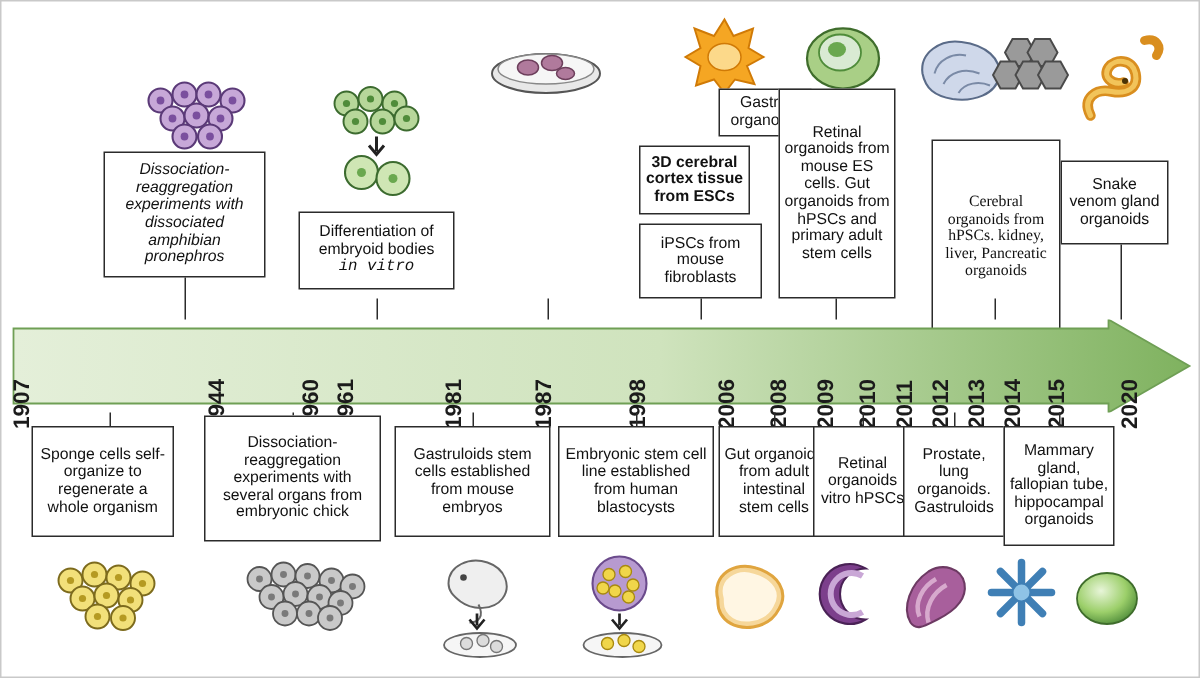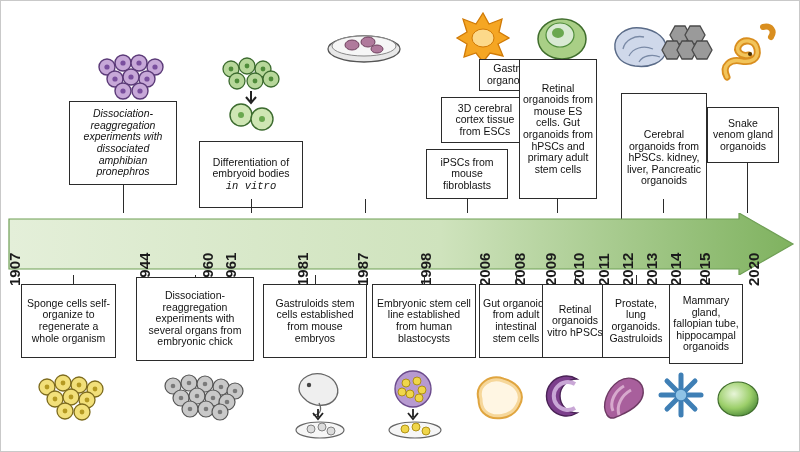--- a/index.html
+++ b/index.html
@@ -182,46 +182,46 @@
       <circle cx="37" cy="35" r="2" fill="#4a3206"></circle>
       <path d="M50 8 C58 6 62 12 58 18" fill="none" stroke="#d98e1f" stroke-width="6" stroke-linecap="round"></path>
     </svg>
   </div>
 
   <div class="box" style="left:68px; top:100px; width:108px; height:84px;font-style:italic;">
     <span>Dissociation-reaggregation experiments with dissociated amphibian pronephros</span>
   </div>
   <div class="tick" style="left:122px; top:184px; height:28px;"></div>
 
-  <div class="box" style="left:198px; top:140px; width:104px; height:67px;">
+  <div class="box" style="left:198px; top:140px; width:104px; height:52px;">
     <span>Differentiation of embryoid bodies<br><i>in vitro</i></span>
   </div>
   <div class="tick" style="left:250px; top:198px; height:14px;"></div>
 
   <div class="tick" style="left:364px; top:198px; height:14px;"></div>
 
-  <div class="box" style="left:440px; top:96px; width:88px; height:46px;">
+  <div class="box" style="left:425px; top:96px; width:74px; height:46px;font-weight:bold;">
     <span>3D cerebral cortex tissue from ESCs</span>
   </div>
 
   <div class="box" style="left:425px; top:148px; width:82px; height:50px;">
     <span>iPSCs from mouse fibroblasts</span>
   </div>
   <div class="tick" style="left:466px; top:198px; height:14px;"></div>
 
   <div class="box" style="left:478px; top:58px; width:62px; height:32px;">
     <span>Gastric organoids</span>
   </div>
 
   <div class="box" style="left:518px; top:58px; width:78px; height:140px; padding:2px;">
     <span>Retinal organoids from mouse ES cells. Gut organoids from hPSCs and primary adult stem cells</span>
   </div>
   <div class="tick" style="left:556px; top:198px; height:14px;"></div>
 
-  <div class="box" style="left:620px; top:92px; width:86px; height:130px;">
+  <div class="box" style="left:620px; top:92px; width:86px; height:130px;font-family:Liberation Serif, serif;">
     <span>Cerebral organoids from hPSCs. kidney, liver, Pancreatic organoids</span>
   </div>
   <div class="tick" style="left:662px; top:198px; height:14px;"></div>
 
   <div class="box" style="left:706px; top:106px; width:72px; height:56px;text-align:center;">
     <span>Snake venom gland organoids</span>
   </div>
   <div class="tick" style="left:746px; top:162px; height:50px;"></div>
 
   <div class="timeline-band">

